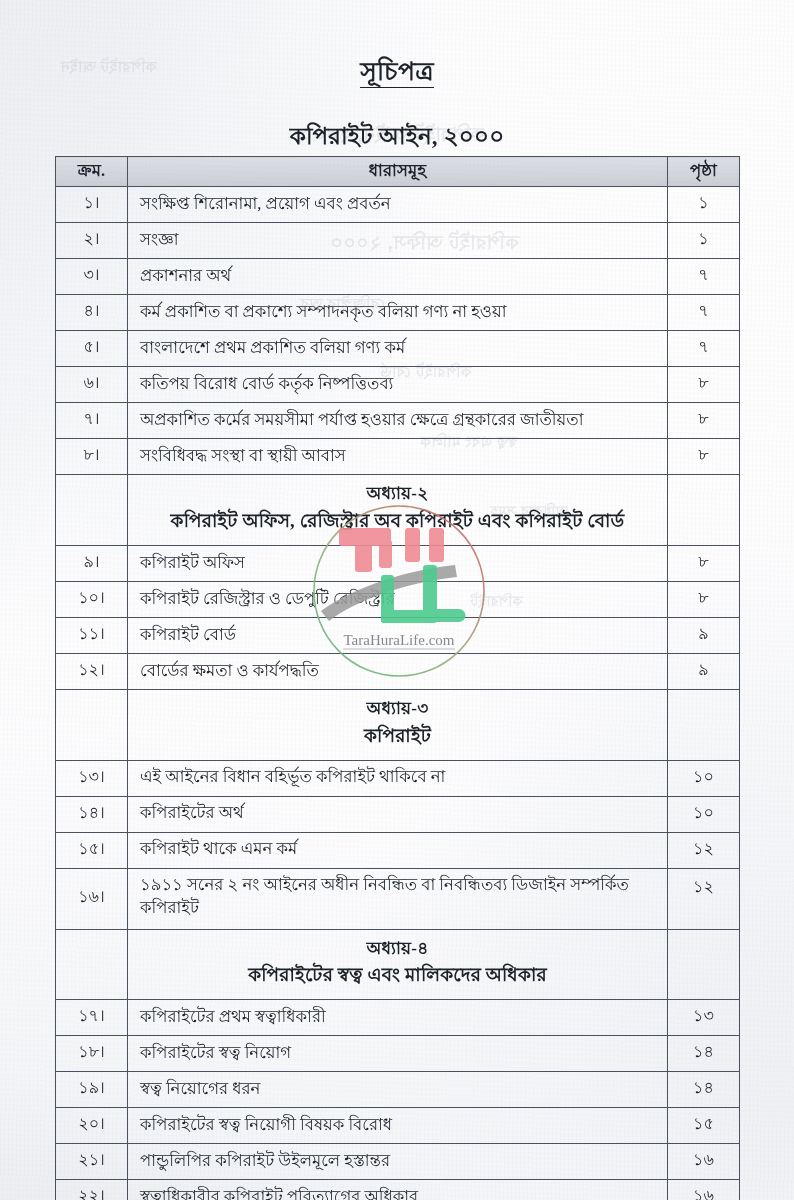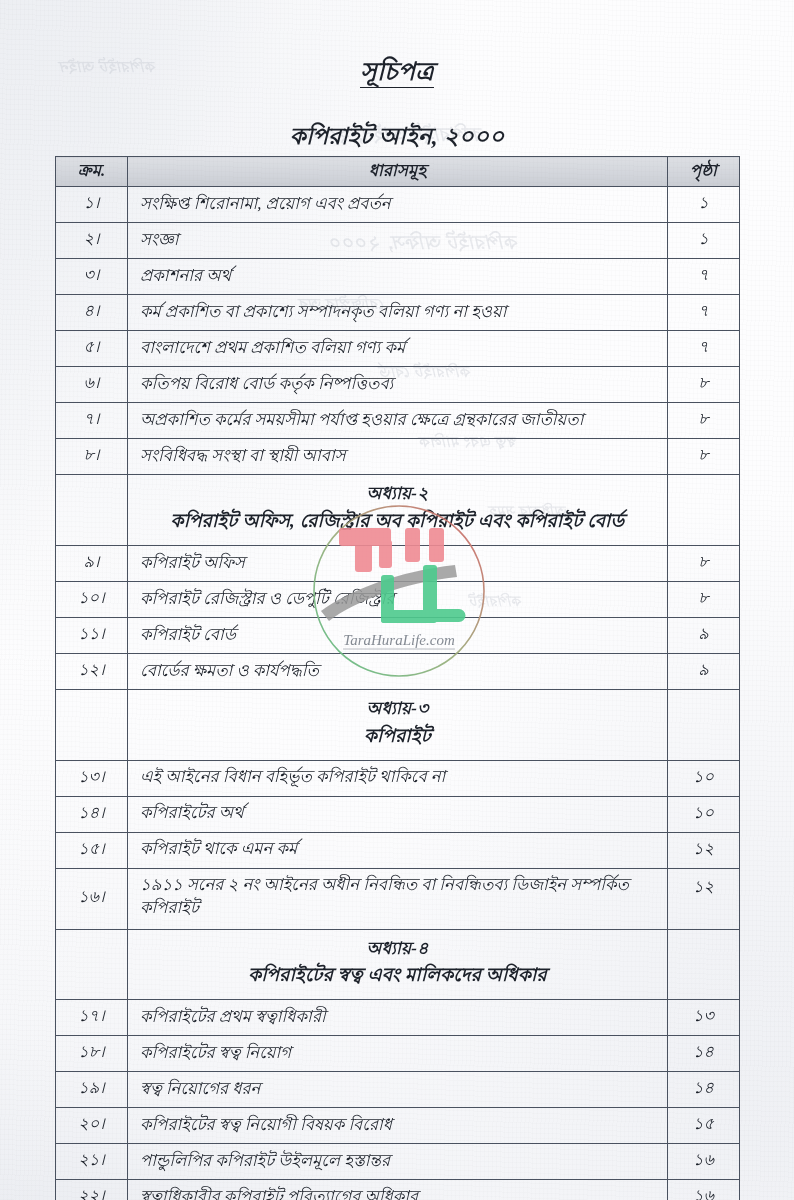--- a/index.html
+++ b/index.html
@@ -20,21 +20,20 @@
   .page {
     position: absolute;
     inset: 0;
     background:
       linear-gradient(115deg, rgba(236,238,242,0.85) 0%, rgba(252,252,253,0.3) 22%, rgba(255,255,255,0) 46%),
       linear-gradient(200deg, rgba(255,255,255,0) 62%, rgba(243,244,247,0.8) 88%, rgba(233,235,240,0.9) 100%),
       radial-gradient(ellipse at 12% 8%, rgba(222,226,233,0.55) 0%, rgba(255,255,255,0) 38%),
       radial-gradient(ellipse at 96% 96%, rgba(224,227,234,0.6) 0%, rgba(255,255,255,0) 40%),
       #fdfdfe;
     overflow: hidden;
-    font-style: italic;
   }
   .page::after{
     content:"";
     position:absolute; inset:0;
     background:
       repeating-linear-gradient(91deg, rgba(0,0,0,0.012) 0px, rgba(0,0,0,0.012) 1px, rgba(0,0,0,0) 1px, rgba(0,0,0,0) 4px),
       repeating-linear-gradient(2deg, rgba(0,0,0,0.010) 0px, rgba(0,0,0,0.010) 1px, rgba(0,0,0,0) 1px, rgba(0,0,0,0) 5px);
     pointer-events:none;
   }
 

